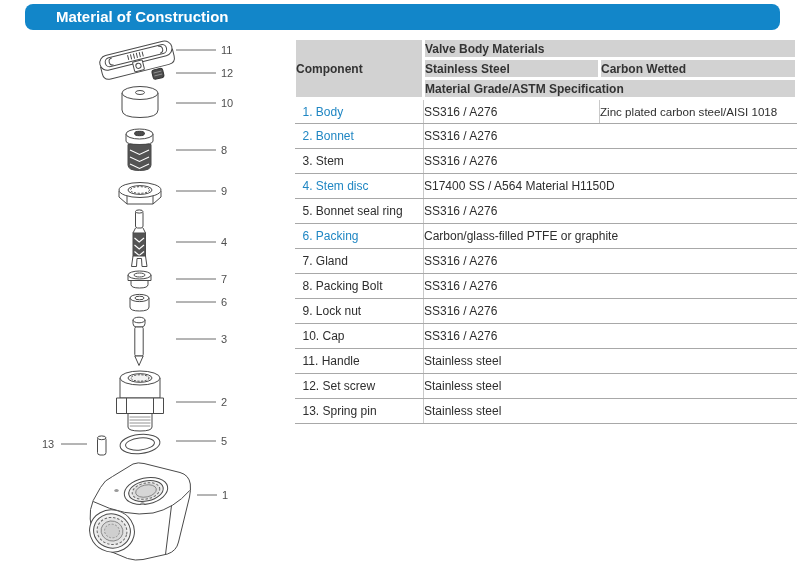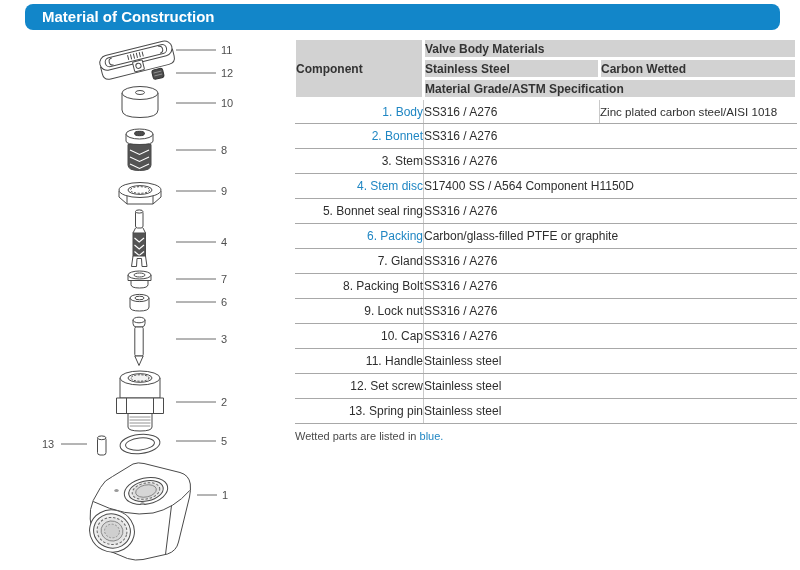--- a/index.html
+++ b/index.html
@@ -5,29 +5,29 @@
   :root{
     --brand:#1286c9; --header-bg:#d2d2d2; --wetted:#1f86c3;
     --row-border:#a8a8a8; --divider:#c9c9c9; --ink:#2e2e2e; --stroke:#4a4a4a;
   }
   *{margin:0;padding:0;box-sizing:border-box;}
   html,body{background:#fff;}
   body{width:800px;height:570px;position:relative;overflow:hidden;
        font-family:"Liberation Sans",sans-serif;color:var(--ink);}
   .title-bar{position:absolute;left:25px;top:4px;width:755px;height:26px;
        background:var(--brand);border-radius:8px;color:#fff;
-       font-size:15px;font-weight:bold;line-height:26px;padding-left:17px;}
+       font-size:15px;font-weight:bold;line-height:26px;padding-left:31px;}
   .diagram{position:absolute;left:0;top:0;width:290px;height:570px;}
   .table-area{position:absolute;left:293px;top:37px;width:502px;}
   table.spec-table{border-collapse:collapse;table-layout:fixed;width:502px;}
   th.hcell{background:var(--header-bg);border:3px solid #fff;height:20px;
        font-size:12px;font-weight:bold;color:#333;text-align:left;padding:0;}
   tbody td{border-bottom:1px solid var(--row-border);height:25px;padding:0;
        font-size:12px;color:var(--ink);}
-  td.comp-cell{text-align:right;padding-left:8px;}
+  td.comp-cell{text-align:left;padding-left:8px;}
   td.comp-cell.wetted{color:var(--wetted);}
   td.mat-cell,td.carbon-cell{text-align:left;border-left:1px solid var(--divider);
        white-space:nowrap;}
   td.carbon-cell{font-size:11.6px;}
   .footnote{margin-top:6px;font-size:11px;color:#4a4a4a;padding-left:2px;}
   .footnote .blue{color:var(--wetted);}
   svg .ln{stroke:var(--stroke);stroke-width:1;fill:#fff;stroke-linejoin:round;}
   svg .lnf{stroke:var(--stroke);stroke-width:1;fill:none;stroke-linejoin:round;}
   svg .dark{stroke:var(--stroke);stroke-width:1;fill:#545454;}
   svg .chev{stroke:#fff;stroke-width:1.1;fill:none;}
@@ -215,21 +215,21 @@
         <tr>
     <td class="comp-cell wetted">2. Bonnet</td>
     <td class="mat-cell" colspan="2">SS316 / A276</td>
   </tr>
         <tr>
     <td class="comp-cell">3. Stem</td>
     <td class="mat-cell" colspan="2">SS316 / A276</td>
   </tr>
         <tr>
     <td class="comp-cell wetted">4. Stem disc</td>
-    <td class="mat-cell" colspan="2">S17400 SS / A564 Component H1150D</td>
+    <td class="mat-cell" colspan="2">S17400 SS / A564 Material H1150D</td>
   </tr>
         <tr>
     <td class="comp-cell">5. Bonnet seal ring</td>
     <td class="mat-cell" colspan="2">SS316 / A276</td>
   </tr>
         <tr>
     <td class="comp-cell wetted">6. Packing</td>
     <td class="mat-cell" colspan="2">Carbon/glass-filled PTFE or graphite</td>
   </tr>
         <tr>
@@ -255,16 +255,13 @@
         <tr>
     <td class="comp-cell">12. Set screw</td>
     <td class="mat-cell" colspan="2">Stainless steel</td>
   </tr>
         <tr>
     <td class="comp-cell">13. Spring pin</td>
     <td class="mat-cell" colspan="2">Stainless steel</td>
   </tr>
       </tbody>
   </table>
-  <div class="footnote">
-    <span>Wetted parts are listed in </span><span class="blue">blue.</span>
-  </div>
 </div>
 
 </body></html>

